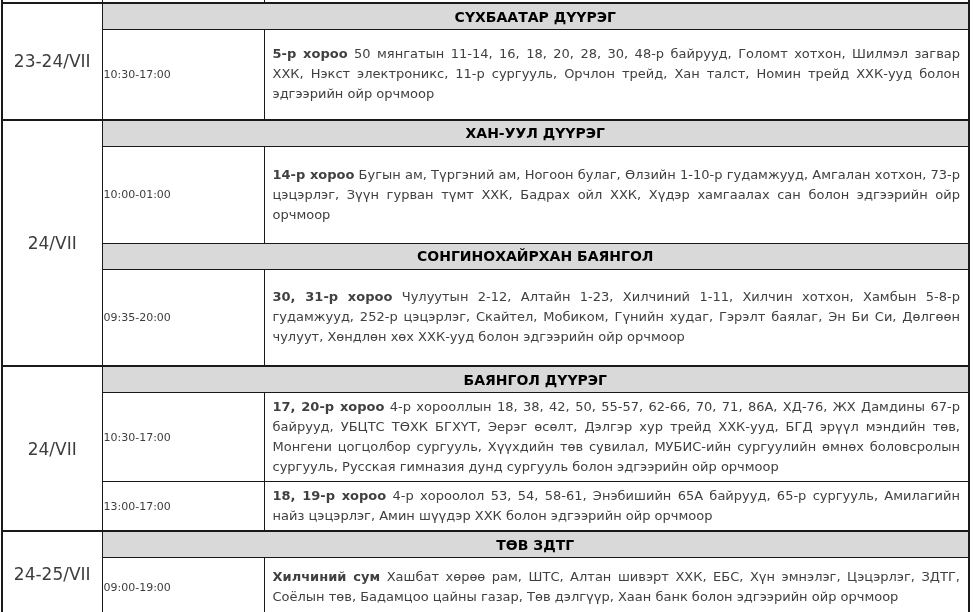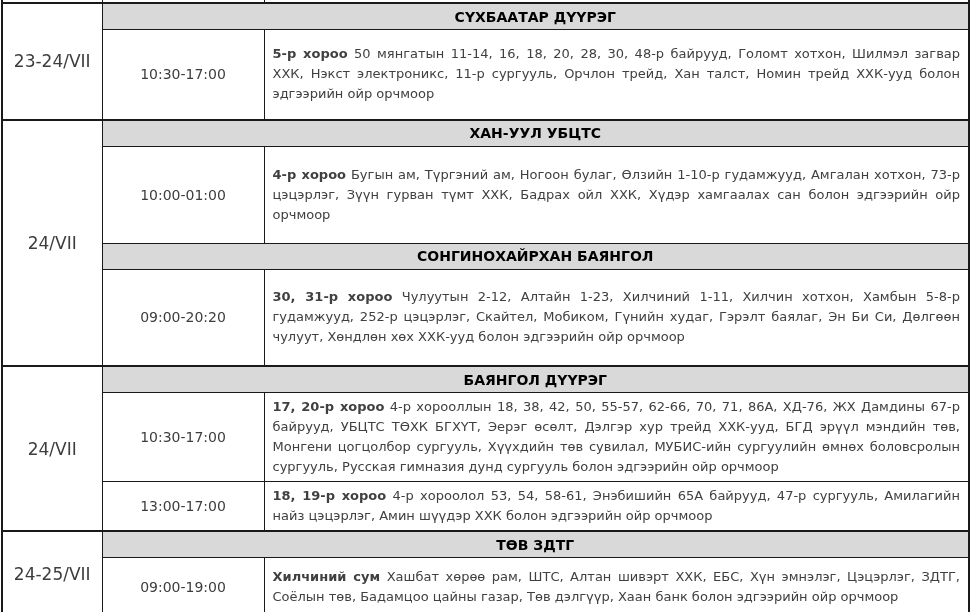--- a/index.html
+++ b/index.html
@@ -39,23 +39,22 @@
     background: #d9d9d9;
     text-align: center;
     vertical-align: middle;
     font-weight: bold;
     color: #000000;
     font-size: 14px;
     height: 23px;
     padding: 1px 2px;
   }
   td.time-cell {
-    text-align: center;
     vertical-align: middle;
-    font-size: 14px;
+    font-size: 11px;
     color: #3d3d3d;
   }
   td.desc-cell {
     font-size: 13px;
     line-height: 20px;
     text-align: justify;
     vertical-align: middle;
     padding: 4px 8px;
     color: #404040;
   }
@@ -99,34 +98,34 @@
     <tr class="h90">
       <td class="time-cell">10:30-17:00</td>
       <td class="desc-cell">
         <span class="lead">5-р хороо</span>
         <span>50 мянгатын 11-14, 16, 18, 20, 28, 30, 48-р байрууд, Голомт хотхон, Шилмэл загвар ХХК, Нэкст электроникс, 11-р сургууль, Орчлон трейд, Хан талст, Номин трейд ХХК-ууд болон эдгээрийн ойр орчмоор</span>
       </td>
     </tr>
 
     <tr class="group-start">
       <td class="date-cell" rowspan="4">24/VII</td>
-      <td class="district-header" colspan="2">ХАН-УУЛ УБЦТС</td>
+      <td class="district-header" colspan="2">ХАН-УУЛ ДҮҮРЭГ</td>
     </tr>
     <tr class="h97">
       <td class="time-cell">10:00-01:00</td>
       <td class="desc-cell">
-        <span class="lead">4-р хороо</span>
+        <span class="lead">14-р хороо</span>
         <span>Бугын ам, Түргэний ам, Ногоон булаг, Өлзийн 1-10-р гудамжууд, Амгалан хотхон, 73-р цэцэрлэг, Зүүн гурван түмт ХХК, Бадрах ойл ХХК, Хүдэр хамгаалах сан болон эдгээрийн ойр орчмоор</span>
       </td>
     </tr>
     <tr>
       <td class="district-header" colspan="2">СОНГИНОХАЙРХАН БАЯНГОЛ</td>
     </tr>
     <tr class="h97">
-      <td class="time-cell">09:00-20:20</td>
+      <td class="time-cell">09:35-20:00</td>
       <td class="desc-cell">
         <span class="lead">30, 31-р хороо</span>
         <span>Чулуутын 2-12, Алтайн 1-23, Хилчиний 1-11, Хилчин хотхон, Хамбын 5-8-р гудамжууд, 252-р цэцэрлэг, Скайтел, Мобиком, Гүнийн худаг, Гэрэлт баялаг, Эн Би Си, Дөлгөөн чулуут, Хөндлөн хөх ХХК-ууд болон эдгээрийн ойр орчмоор</span>
       </td>
     </tr>
 
     <tr class="group-start">
       <td class="date-cell" rowspan="3">24/VII</td>
       <td class="district-header" colspan="2">БАЯНГОЛ ДҮҮРЭГ</td>
     </tr>
@@ -134,21 +133,21 @@
       <td class="time-cell">10:30-17:00</td>
       <td class="desc-cell">
         <span class="lead">17, 20-р хороо</span>
         <span>4-р хорооллын 18, 38, 42, 50, 55-57, 62-66, 70, 71, 86А, ХД-76, ЖХ Дамдины 67-р байрууд, УБЦТС ТӨХК БГХҮТ, Эерэг өсөлт, Дэлгэр хур трейд ХХК-ууд, БГД эрүүл мэндийн төв, Монгени цогцолбор сургууль, Хүүхдийн төв сувилал, МУБИС-ийн сургуулийн өмнөх боловсролын сургууль, Русская гимназия дунд сургууль болон эдгээрийн ойр орчмоор</span>
       </td>
     </tr>
     <tr class="h45">
       <td class="time-cell">13:00-17:00</td>
       <td class="desc-cell">
         <span class="lead">18, 19-р хороо</span>
-        <span>4-р хороолол 53, 54, 58-61, Энэбишийн 65А байрууд, 47-р сургууль, Амилагийн найз цэцэрлэг, Амин шүүдэр ХХК болон эдгээрийн ойр орчмоор</span>
+        <span>4-р хороолол 53, 54, 58-61, Энэбишийн 65А байрууд, 65-р сургууль, Амилагийн найз цэцэрлэг, Амин шүүдэр ХХК болон эдгээрийн ойр орчмоор</span>
       </td>
     </tr>
 
     <tr class="group-start">
       <td class="date-cell" rowspan="2">24-25/VII</td>
       <td class="district-header" colspan="2">ТӨВ ЗДТГ</td>
     </tr>
     <tr class="h59">
       <td class="time-cell">09:00-19:00</td>
       <td class="desc-cell">

